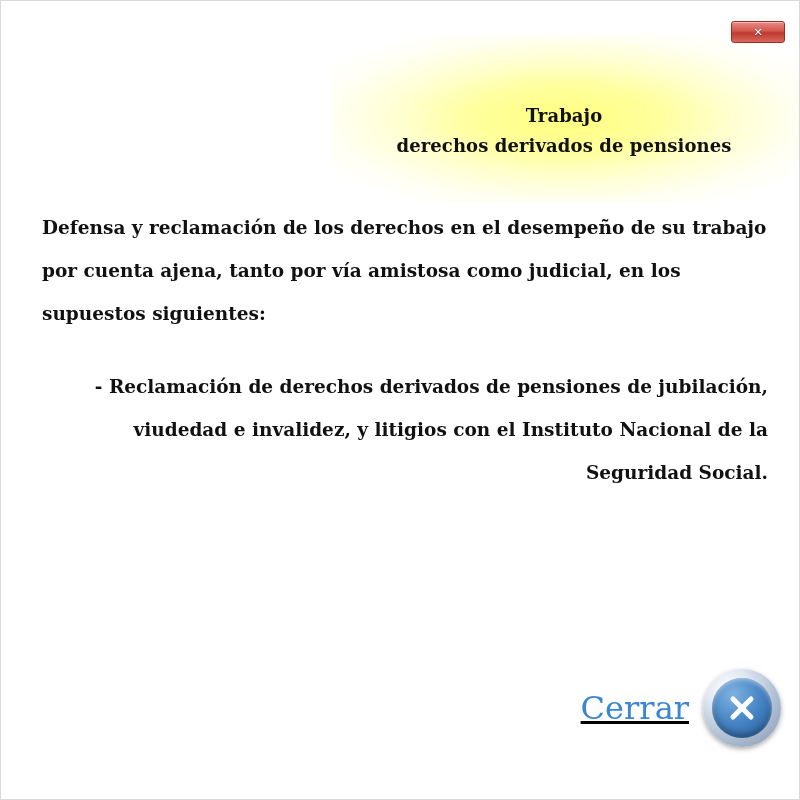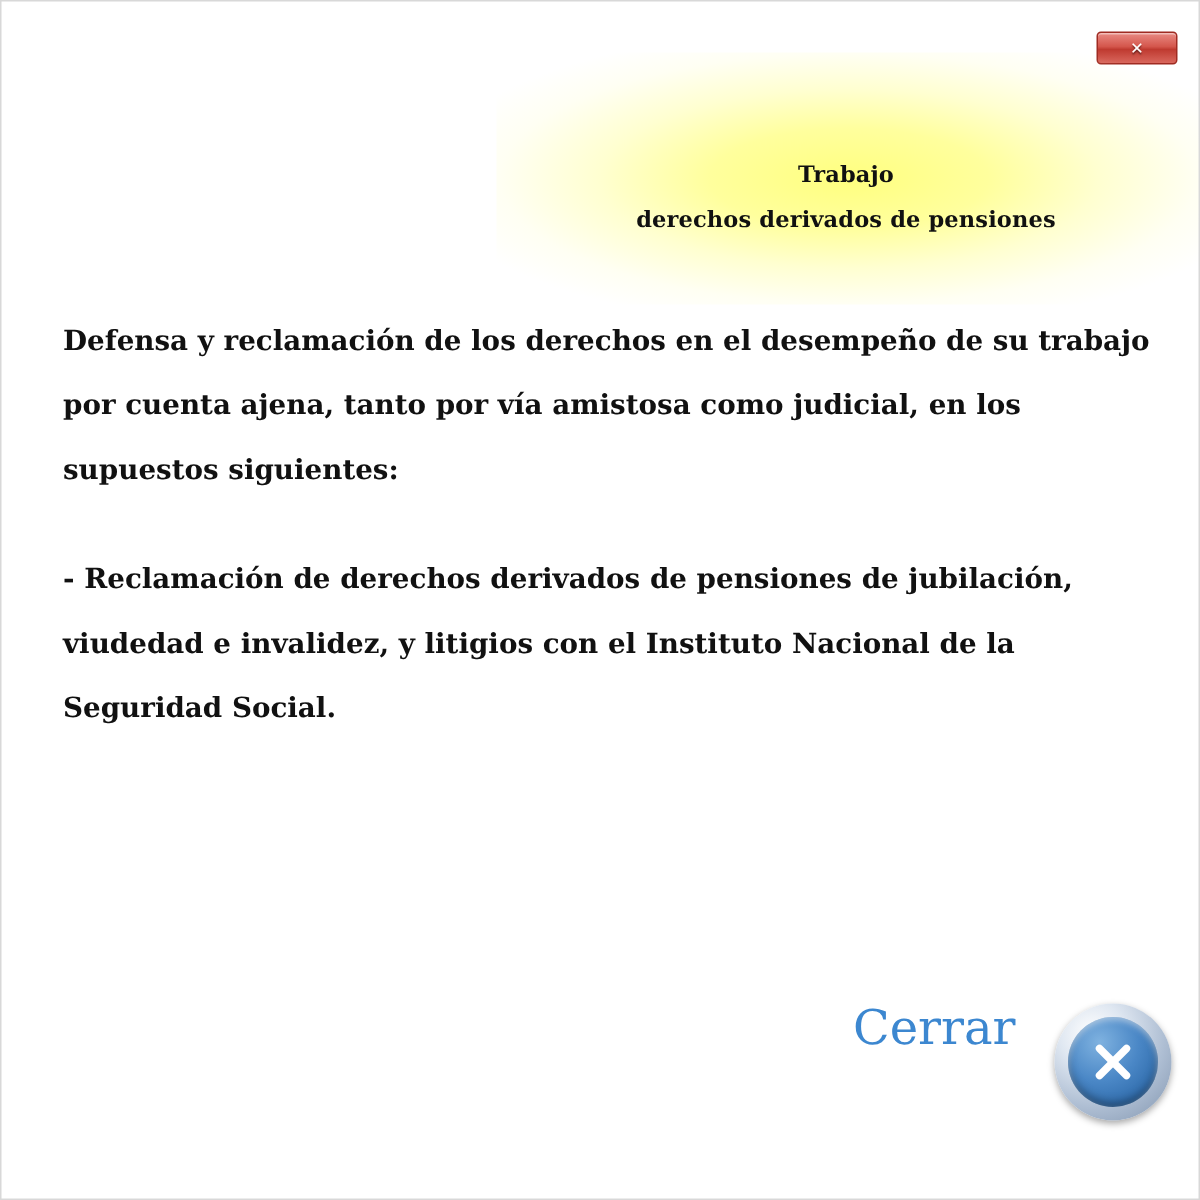--- a/index.html
+++ b/index.html
@@ -67,21 +67,21 @@
   }
 
   .heading {
     position: absolute;
     top: 100px;
     left: 330px;
     width: 466px;
     text-align: center;
     color: #111111;
     font-weight: bold;
-    font-size: 15px;
+    font-size: 18px;
     line-height: 30px;
     letter-spacing: 0.1px;
   }
   .heading .line {
     display: block;
   }
 
   
   .body-copy {
     position: absolute;
@@ -91,31 +91,33 @@
     color: #111111;
     font-weight: bold;
     font-size: 18.5px;
     line-height: 43px;
   }
   .para {
     margin: 0 0 30px 0;
   }
   .para:last-child {
     margin-bottom: 12px;
+    text-align: right;
   }
 
   
   .close-control {
     position: absolute;
     right: 18px;
     bottom: 52px;
     display: flex;
-    align-items: flex-start;
-    gap: 26px;
+    align-items: center;
+    gap: 14px;
     cursor: pointer;
+    text-decoration: underline;
   }
   .close-label {
     color: #3c87d0;
     font-family: "DejaVu Serif", serif;
     font-size: 32px;
     line-height: 1;
   }
   .close-orb {
     position: relative;
     width: 78px;

